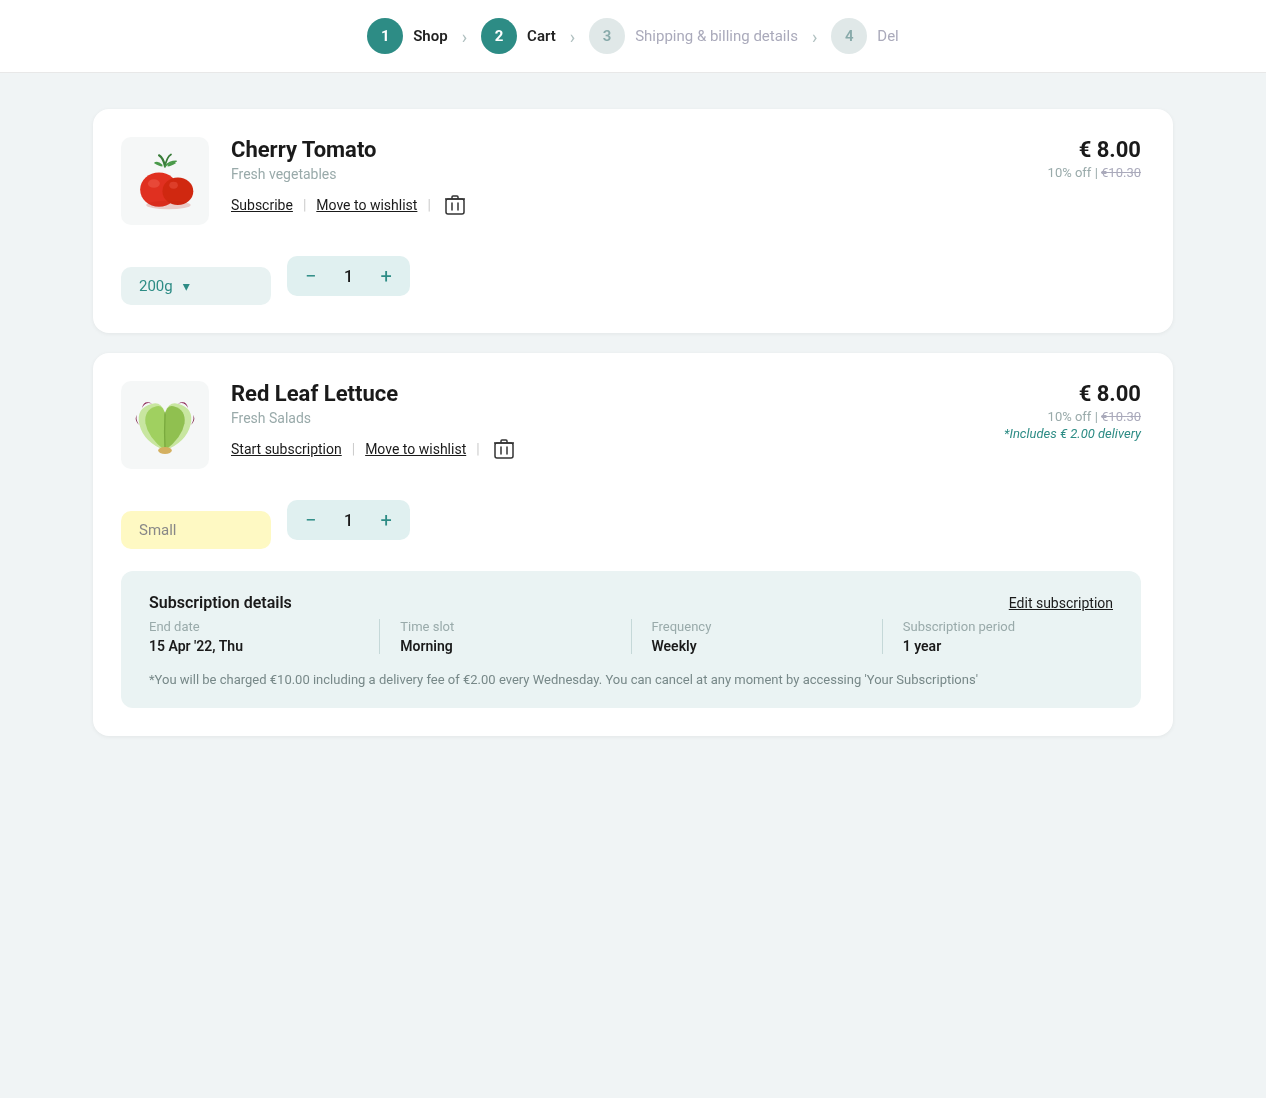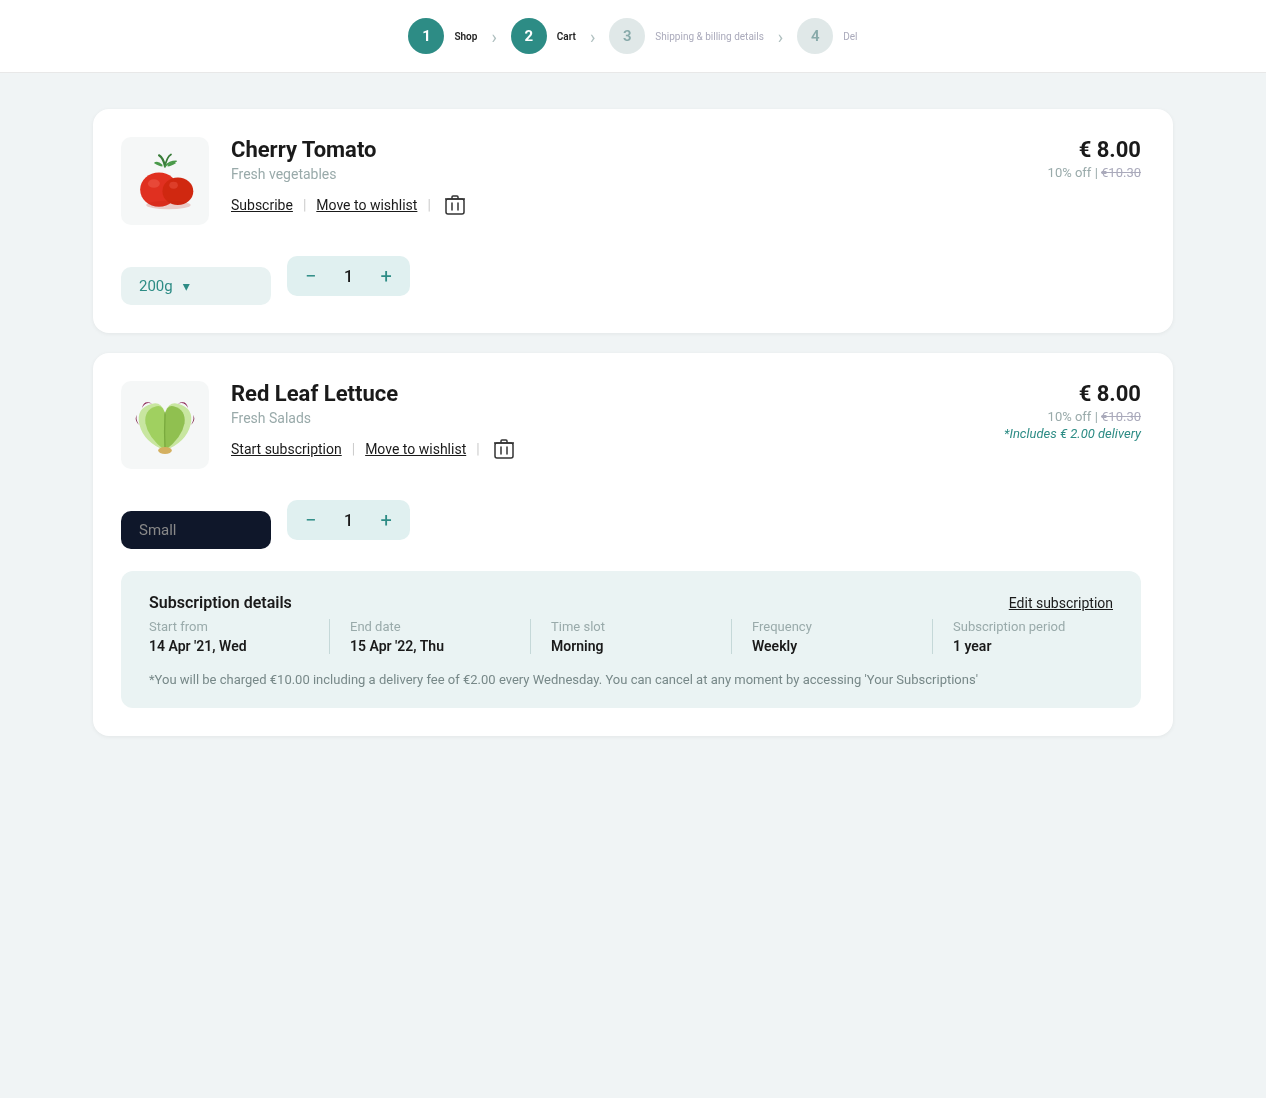--- a/index.html
+++ b/index.html
@@ -39,21 +39,21 @@
     .step-circle.active {
       background: #2d8c85;
       color: #fff;
     }
     .step-circle.inactive {
       background: #e0e8e8;
       color: #8aa;
       font-weight: 600;
     }
     .step-label {
-      font-size: 10px;
+      font-size: 15px;
       font-weight: 600;
       color: #222;
       text-align: right;
     }
     .step-label.inactive {
       color: #aab;
       font-weight: 400;
     }
     .step-chevron {
       color: #b0c0c0;
@@ -206,21 +206,21 @@
       color: #2d8c85;
       cursor: pointer;
       display: flex;
       align-items: center;
       gap: 10px;
       min-width: 150px;
       font-family: inherit;
       margin-top: 20px;
     }
     .size-select-inactive {
-      background: #0f172a;
+      background: #fef9c3;
       color: #888;
     }
     .size-chevron {
       color: #2d8c85;
       font-size: 14px;
     }
 
     .qty-control {
       background: #e0f0f0;
       border-radius: 10px;
@@ -472,24 +472,20 @@
       </div>
     </div>
 
     <div class="subscription-box">
       <div class="sub-box-header">
         <span class="sub-box-title">Subscription details</span>
         <button class="edit-sub-link">Edit subscription</button>
       </div>
       <div class="sub-fields">
         <div class="sub-field">
-          <div class="sub-field-label">Start from</div>
-          <div class="sub-field-value">14 Apr '21, Wed</div>
-        </div>
-        <div class="sub-field">
           <div class="sub-field-label">End date</div>
           <div class="sub-field-value">15 Apr '22, Thu</div>
         </div>
         <div class="sub-field">
           <div class="sub-field-label">Time slot</div>
           <div class="sub-field-value">Morning</div>
         </div>
         <div class="sub-field">
           <div class="sub-field-label">Frequency</div>
           <div class="sub-field-value">Weekly</div>

